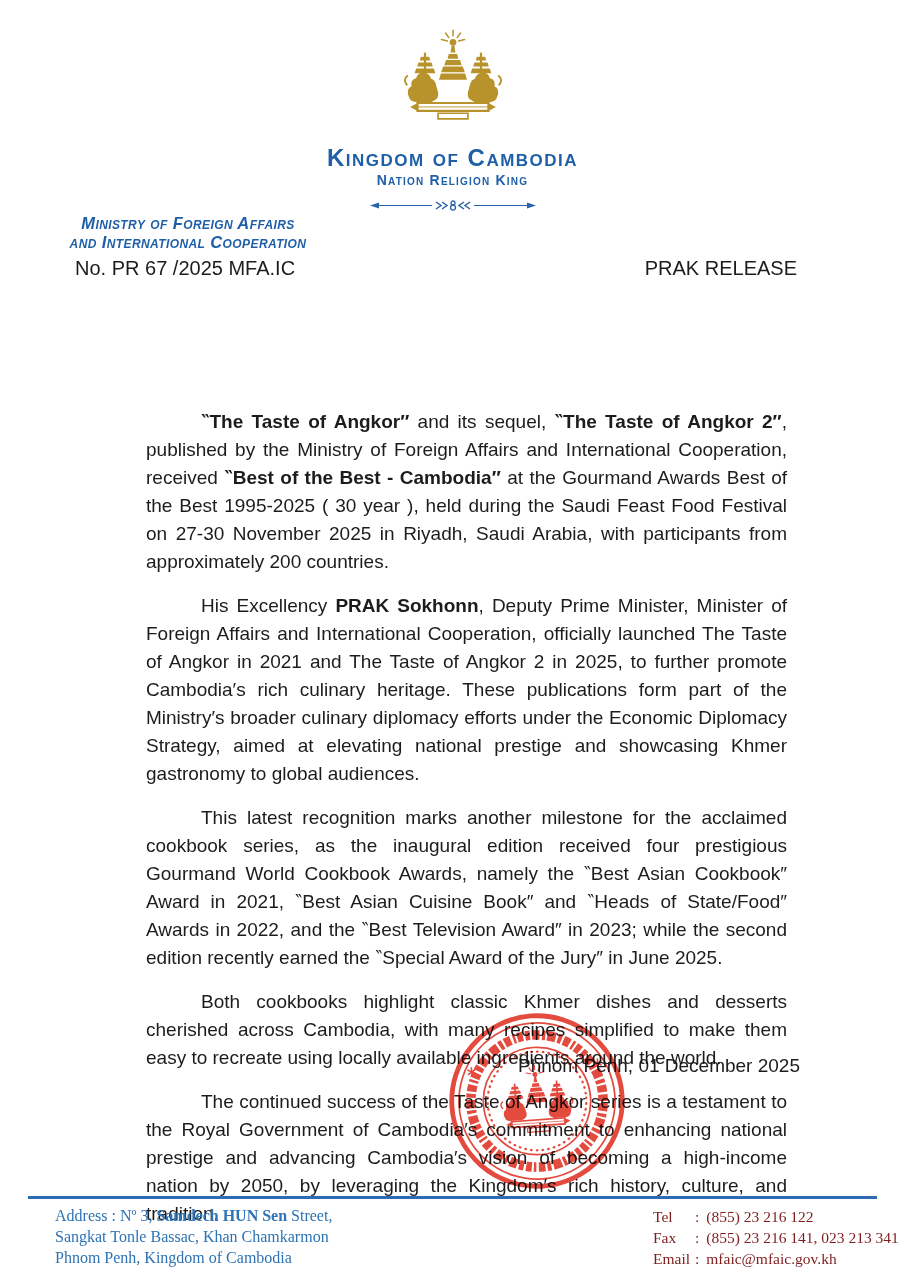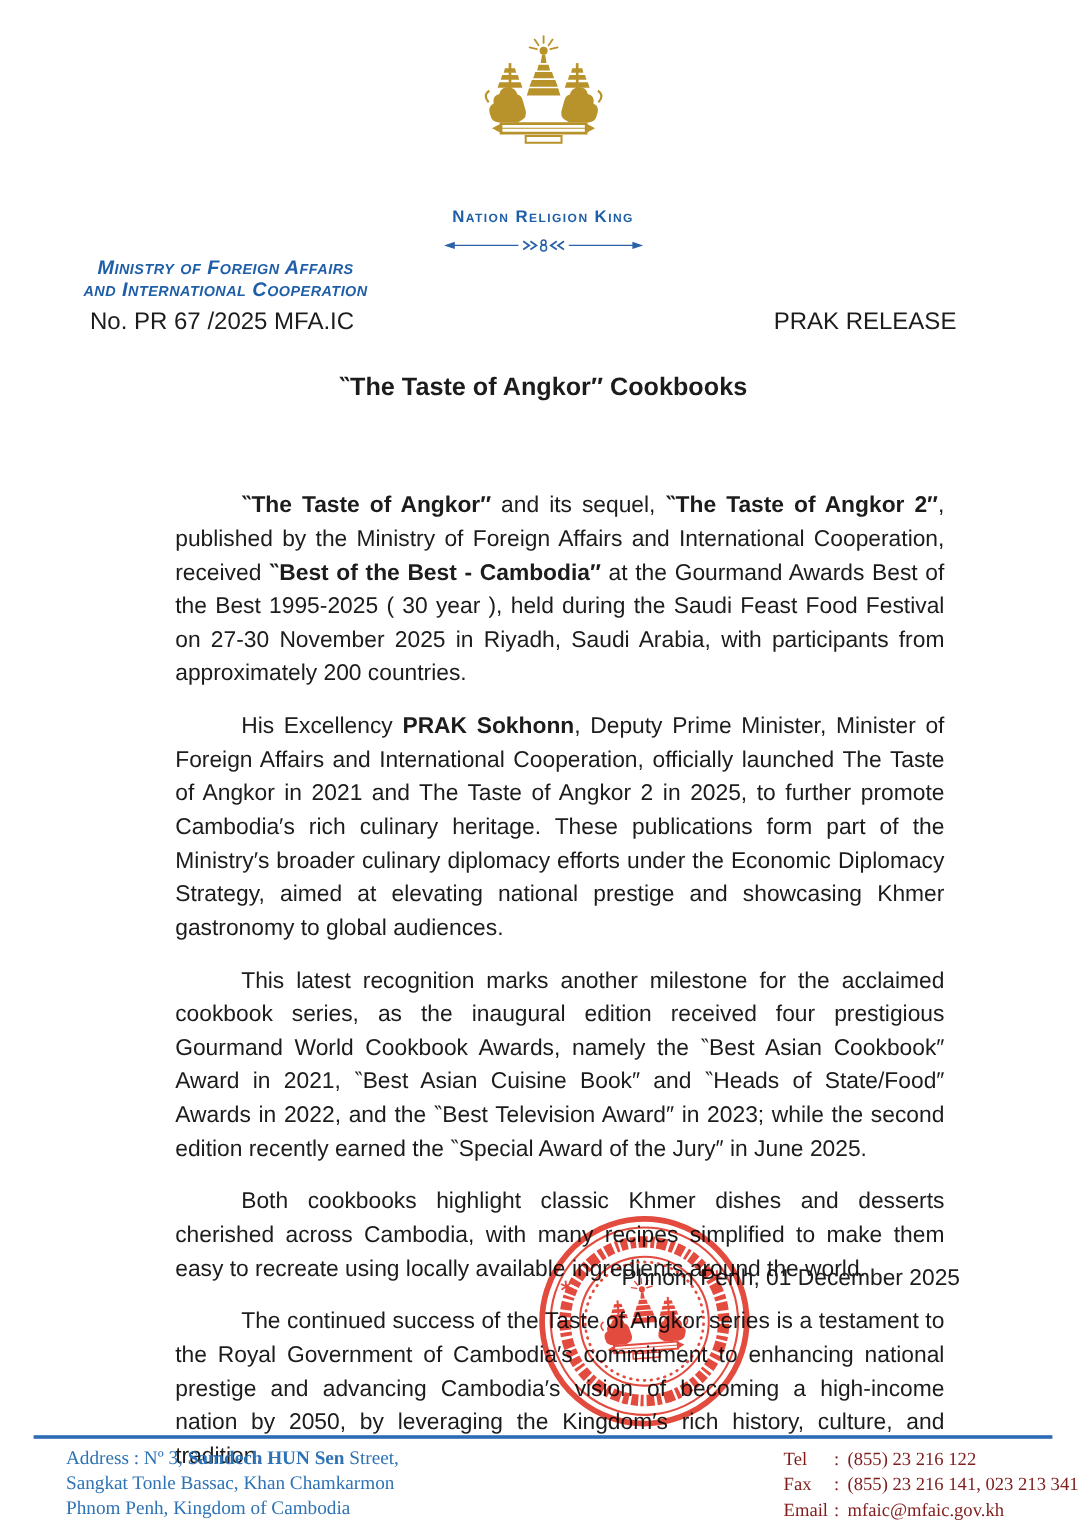--- a/index.html
+++ b/index.html
@@ -131,20 +131,21 @@
         <path d="M0 -5 V5 M-4.3 -2.5 L4.3 2.5 M-4.3 2.5 L4.3 -2.5"></path>
       </g>
     </defs>
   </svg>
 
   <div class="emblem">
     <svg width="112" height="94" viewBox="0 0 120 98" style="color:#b8922a">
         <use href="#arms"></use>
       </svg>
   </div>
+  <div class="kingdom">Kingdom of Cambodia</div>
   <div class="motto">Nation Religion King</div>
   <div class="ornament">
     <svg width="170" height="13" viewBox="0 0 170 13">
       <g stroke="#2a63a8" fill="#2a63a8">
         <path d="M2 6.5 l9 -3 v6 z" stroke="none"></path>
         <line x1="9" y1="6.5" x2="64" y2="6.5" stroke-width="1.2"></line>
         <path d="M68 3 l5 3.5 -5 3.5" fill="none" stroke-width="1.5"></path>
         <path d="M74 3 l5 3.5 -5 3.5" fill="none" stroke-width="1.5"></path>
         <circle cx="85" cy="4" r="2" fill="none" stroke-width="1.3"></circle>
         <circle cx="85" cy="8.6" r="2.5" fill="none" stroke-width="1.3"></circle>
@@ -160,21 +161,20 @@
     <div>Ministry of Foreign Affairs</div>
     <div>and International Cooperation</div>
   </div>
 
   <div class="refrow">
     <span>No. PR 67 /2025 MFA.IC</span>
     <span>PRAK RELEASE</span>
   </div>
 
   <div class="title">
-    <div>‶The Taste of Angkor″ Cookbooks</div>
   </div>
 
   <div class="body">
     <p><span class="b">‶The Taste of Angkor″</span><span> and its sequel, </span><span class="b">‶The Taste of Angkor 2″</span><span>, published by the Ministry of Foreign Affairs and International Cooperation, received </span><span class="b">‶Best of the Best - Cambodia″</span><span> at the Gourmand Awards Best of the Best 1995-2025 ( 30 year ), held during the Saudi Feast Food Festival on 27-30 November 2025 in Riyadh, Saudi Arabia, with participants from approximately 200 countries.</span></p>
     <p><span>His Excellency </span><span class="b">PRAK Sokhonn</span><span>, Deputy Prime Minister, Minister of Foreign Affairs and International Cooperation, officially launched The Taste of Angkor in 2021 and The Taste of Angkor 2 in 2025, to further promote Cambodia′s rich culinary heritage. These publications form part of the Ministry′s broader culinary diplomacy efforts under the Economic Diplomacy Strategy, aimed at elevating national prestige and showcasing Khmer gastronomy to global audiences.</span></p>
     <p><span>This latest recognition marks another milestone for the acclaimed cookbook series, as the inaugural edition received four prestigious Gourmand World Cookbook Awards, namely the ‶Best Asian Cookbook″ Award in 2021, ‶Best Asian Cuisine Book″ and ‶Heads of State/Food″ Awards in 2022, and the ‶Best Television Award″ in 2023; while the second edition recently earned the ‶Special Award of the Jury″ in June 2025.</span></p>
     <p><span>Both cookbooks highlight classic Khmer dishes and desserts cherished across Cambodia, with many recipes simplified to make them easy to recreate using locally available ingredients around the world.</span></p>
     <p><span>The continued success of the Taste of Angkor series is a testament to the Royal Government of Cambodia′s commitment to enhancing national prestige and advancing Cambodia′s vision of becoming a high-income nation by 2050, by leveraging the Kingdom′s rich history, culture, and tradition.</span></p>
   </div>
 

